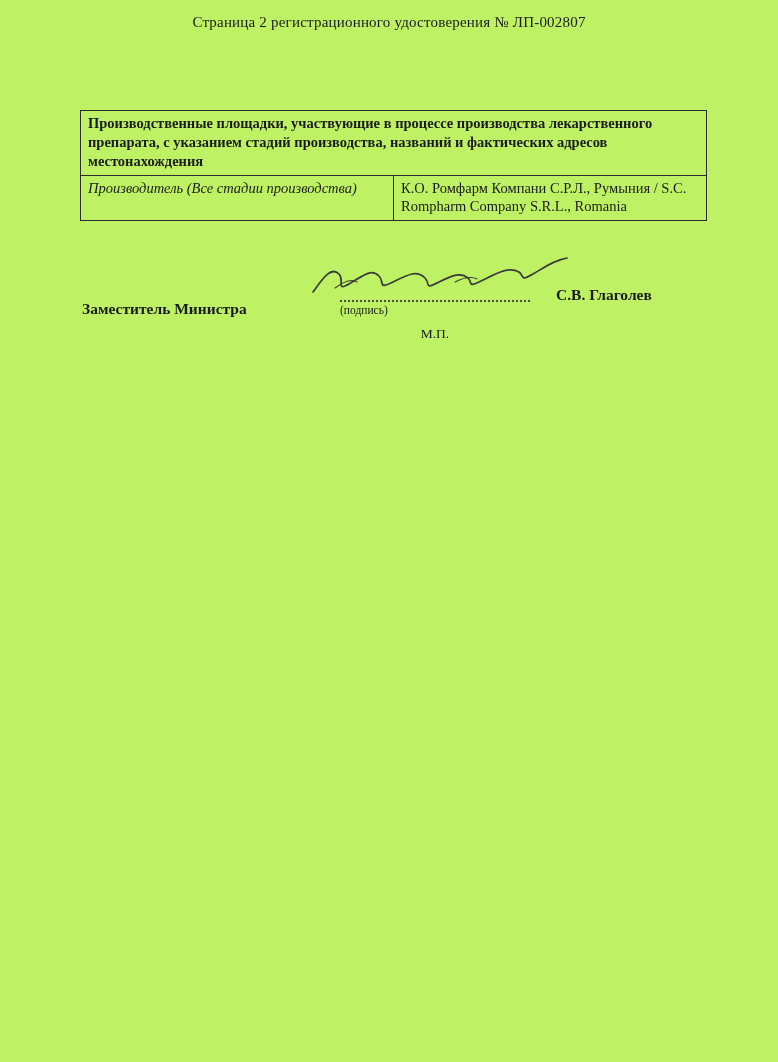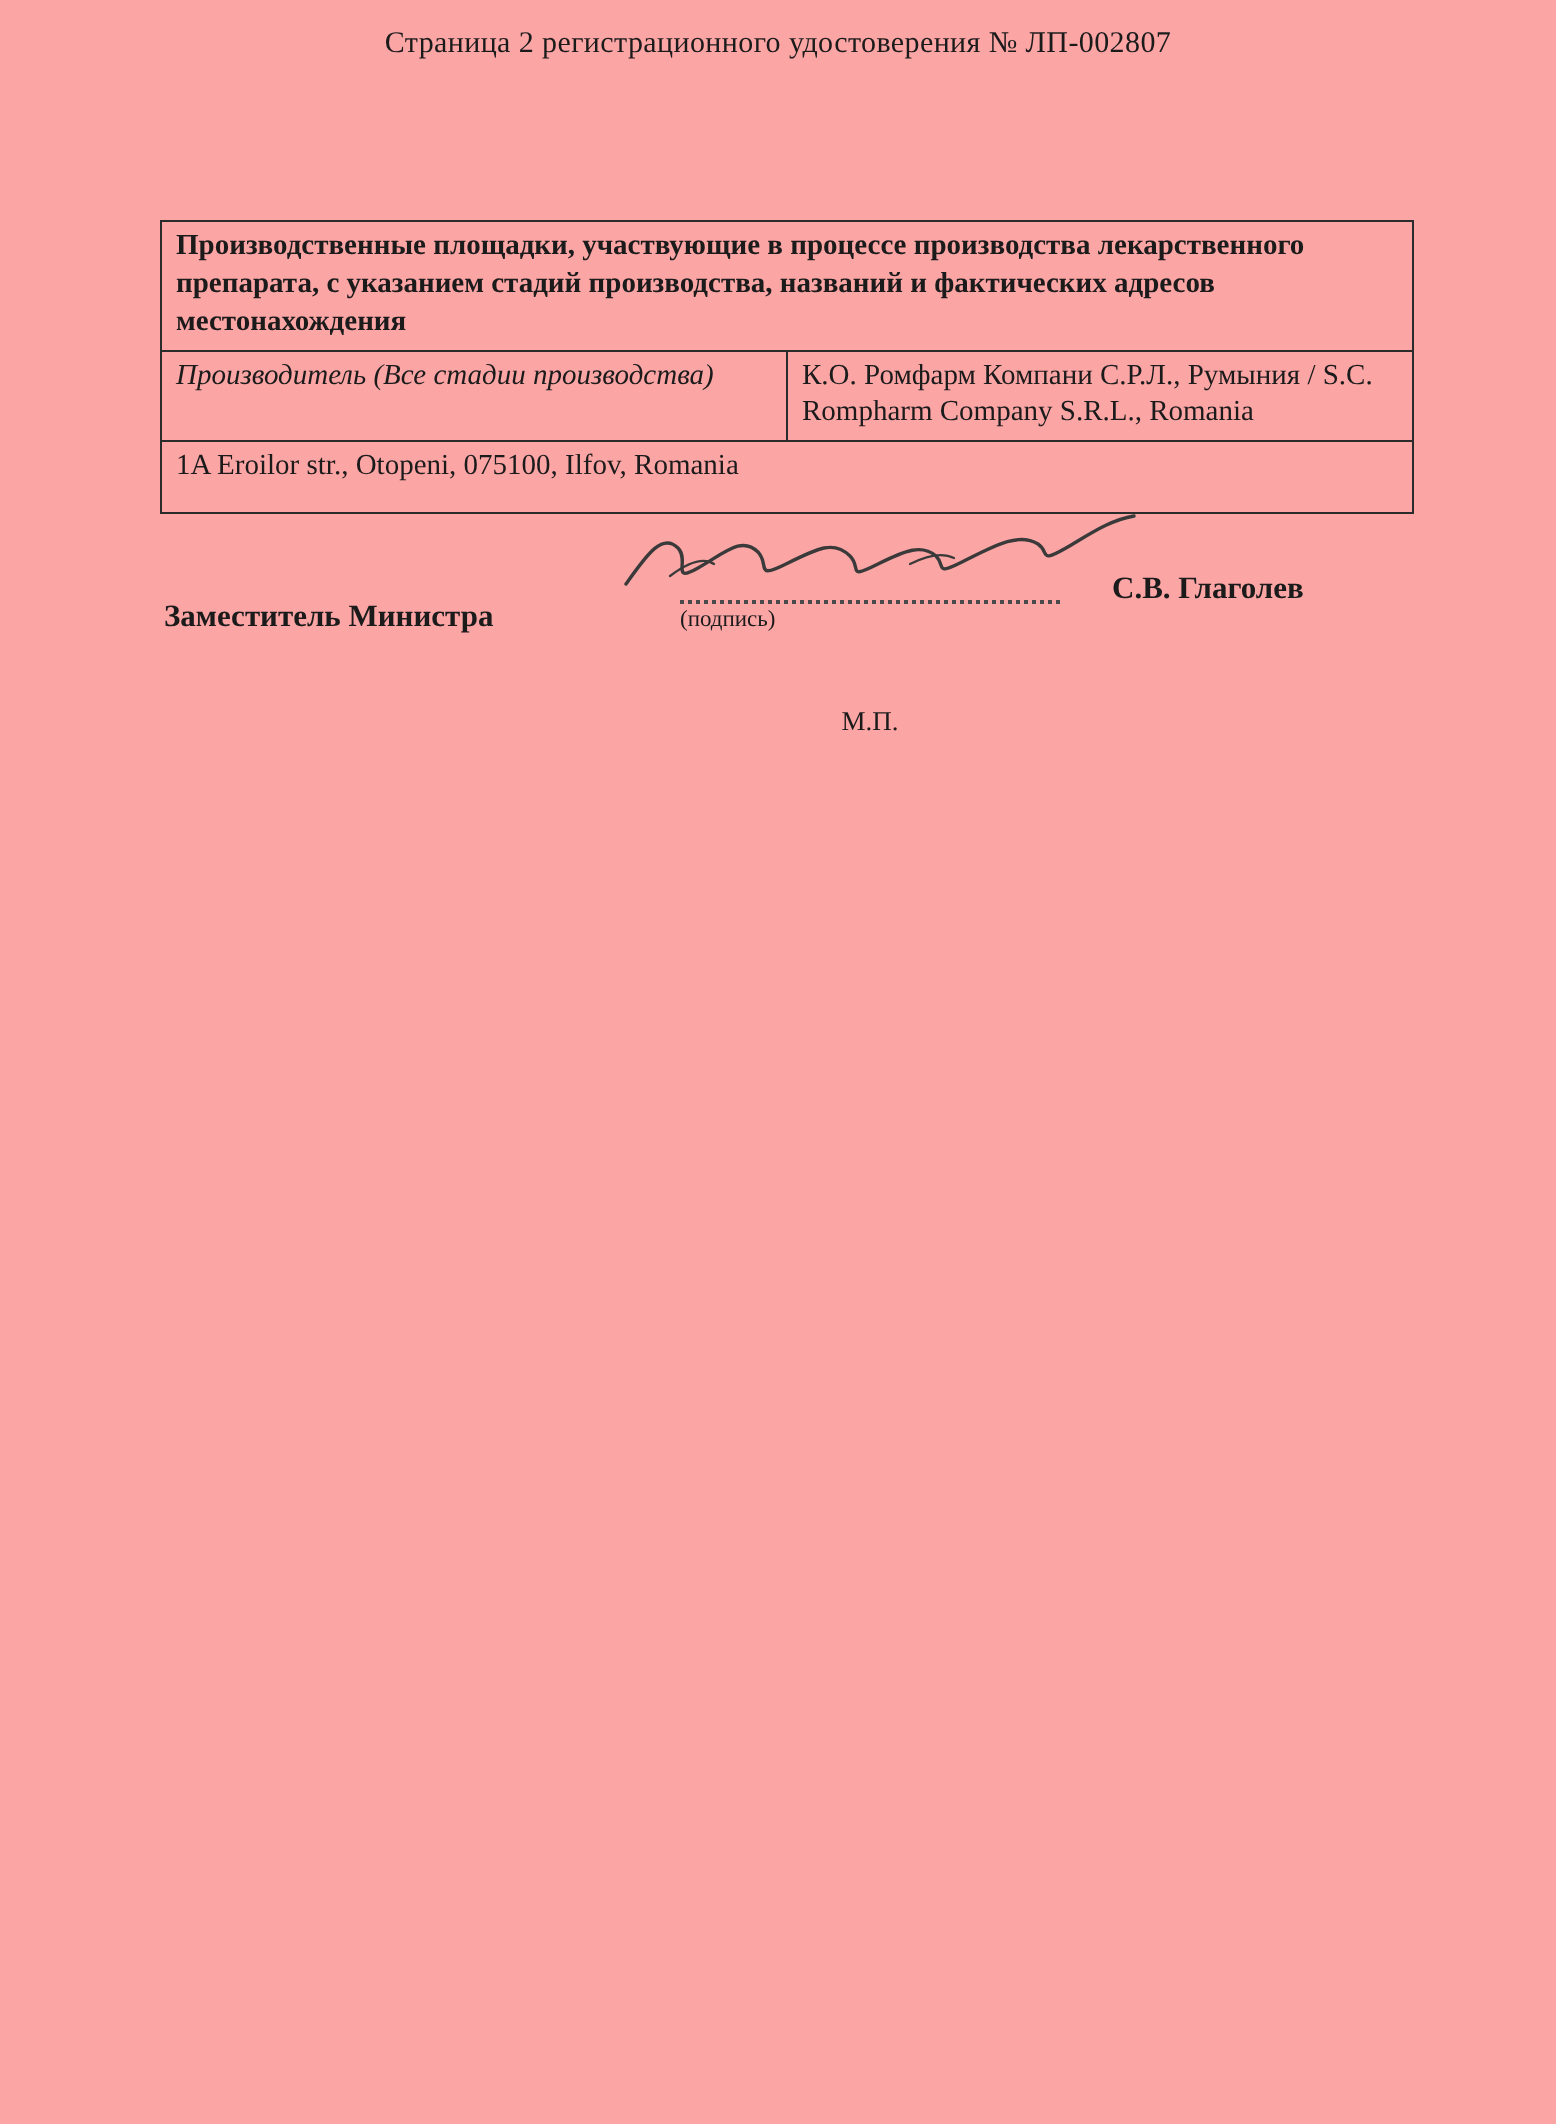--- a/index.html
+++ b/index.html
@@ -5,21 +5,21 @@
   html, body {
     margin: 0;
     padding: 0;
     background: #e8e8e8;
   }
   .page {
     position: relative;
     width: 778px;
     height: 1062px;
     margin: 0 auto;
-    background: #fca5a5;
+    background: #bef264;
     font-family: "Liberation Serif", "DejaVu Serif", serif;
     color: #1b1b1b;
     overflow: hidden;
   }
   .page-header {
     position: absolute;
     top: 14px;
     left: 0;
     width: 100%;
     text-align: center;
@@ -94,41 +94,37 @@
     text-align: left;
     font-size: 11.5px;
   }
   .stamp {
     position: absolute;
     left: 340px;
     top: 326px;
     width: 190px;
     text-align: center;
     font-size: 13.5px;
-    margin-top: 27px;
   }
 </style>
 </head>
 <body>
 
 <div class="page">
 
   <div class="page-header">Страница 2 регистрационного удостоверения № ЛП-002807</div>
 
   <table class="prod-table">
     <tbody>
       <tr>
         <td colspan="2" class="title-cell">Производственные площадки, участвующие в процессе производства лекарственного препарата, с указанием стадий производства, названий и фактических адресов местонахождения</td>
       </tr>
       <tr>
         <td class="label-cell">Производитель (Все стадии производства)</td>
         <td class="value-cell">К.О. Ромфарм Компани С.Р.Л., Румыния / S.C. Rompharm Company S.R.L., Romania</td>
-      </tr>
-      <tr>
-        <td colspan="2" class="address-cell">1A Eroilor str., Otopeni, 075100, Ilfov, Romania</td>
       </tr>
     </tbody>
   </table>
 
   <div class="sig-position">Заместитель Министра</div>
 
   <svg class="signature-svg" viewBox="0 0 270 52" xmlns="http://www.w3.org/2000/svg">
     <path d="M8 44 C 18 30, 26 18, 34 26 C 40 32, 30 44, 44 36
              C 58 28, 66 20, 74 28 C 80 34, 72 42, 88 34
              C 104 26, 112 22, 120 30 C 126 36, 118 42, 134 34

